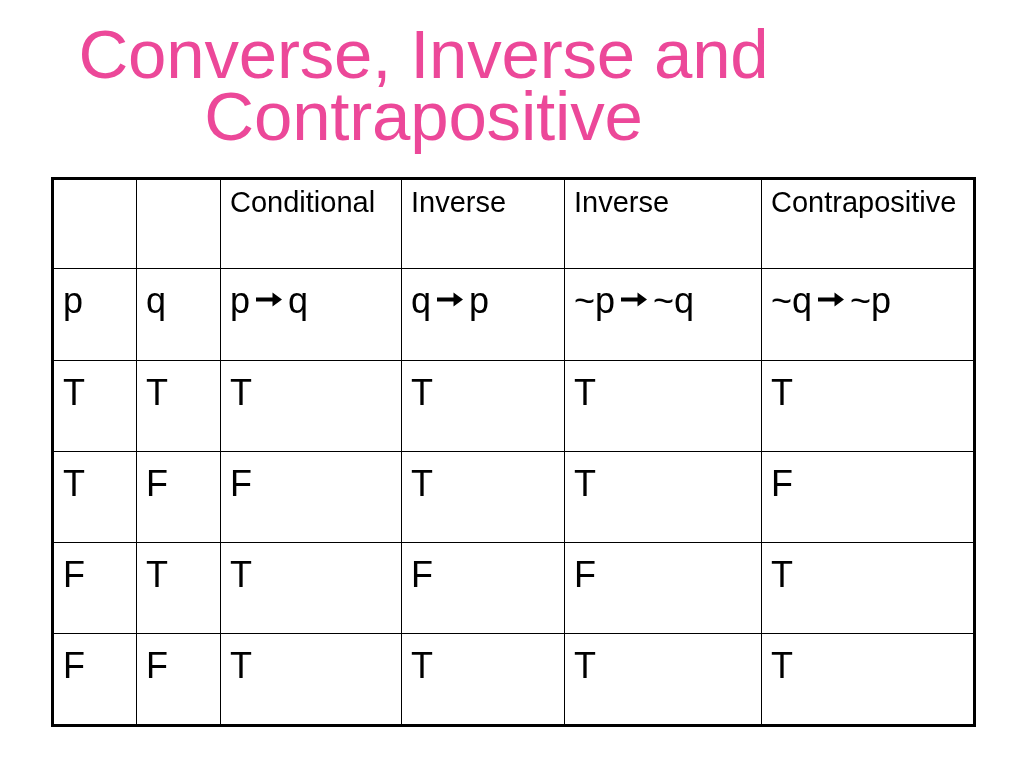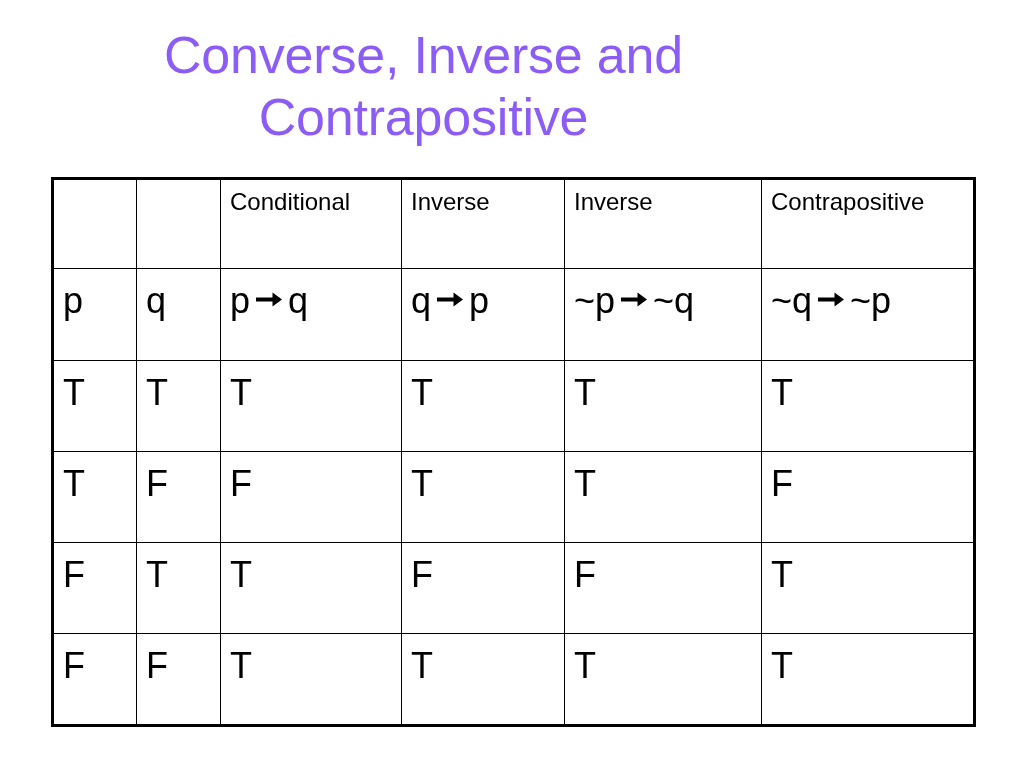--- a/index.html
+++ b/index.html
@@ -23,25 +23,25 @@
     background: #ffffff;
   }
 
   
   .slide-title {
     position: absolute;
     left: 0;
     top: 24px;
     width: 847px;
     text-align: center;
-    font-size: 52px;
+    font-size: 69px;
     line-height: 62px;
     font-weight: normal;
     letter-spacing: -0.2px;
-    color: #8b5cf6;
+    color: #ec4899;
     white-space: pre-line;
   }
 
   
   .truth-table {
     position: absolute;
     left: 51px;
     top: 177px;
     width: 922px;
     border-collapse: collapse;
@@ -61,21 +61,21 @@
   .col-p  { width: 84px; }
   .col-q  { width: 84px; }
   .col-c1 { width: 181px; }
   .col-c2 { width: 163px; }
   .col-c3 { width: 197px; }
   .col-c4 { width: 213px; }
 
   
   .row-head td {
     height: 79px;
-    font-size: 24px;
+    font-size: 29px;
     line-height: 26px;
     padding-top: 9px;
     padding-left: 9px;
   }
 
   
   .row-formula td {
     height: 79px;
     font-size: 36px;
     line-height: 40px;

